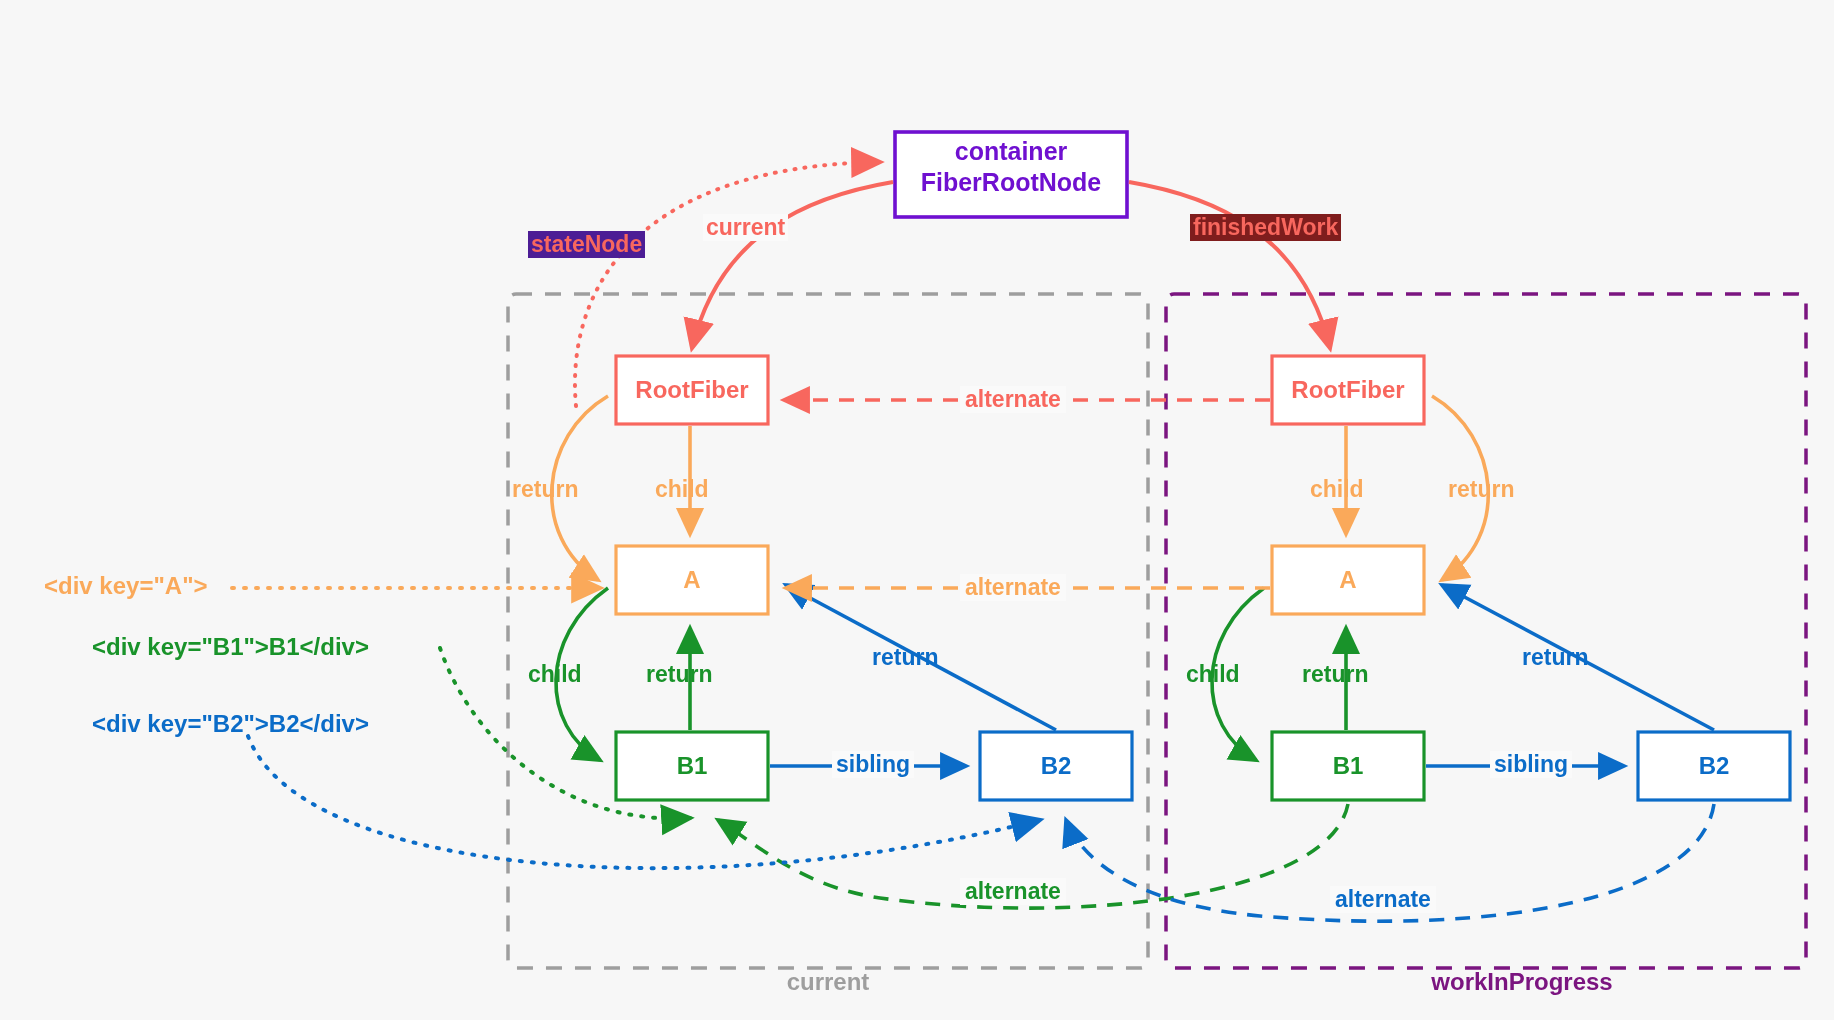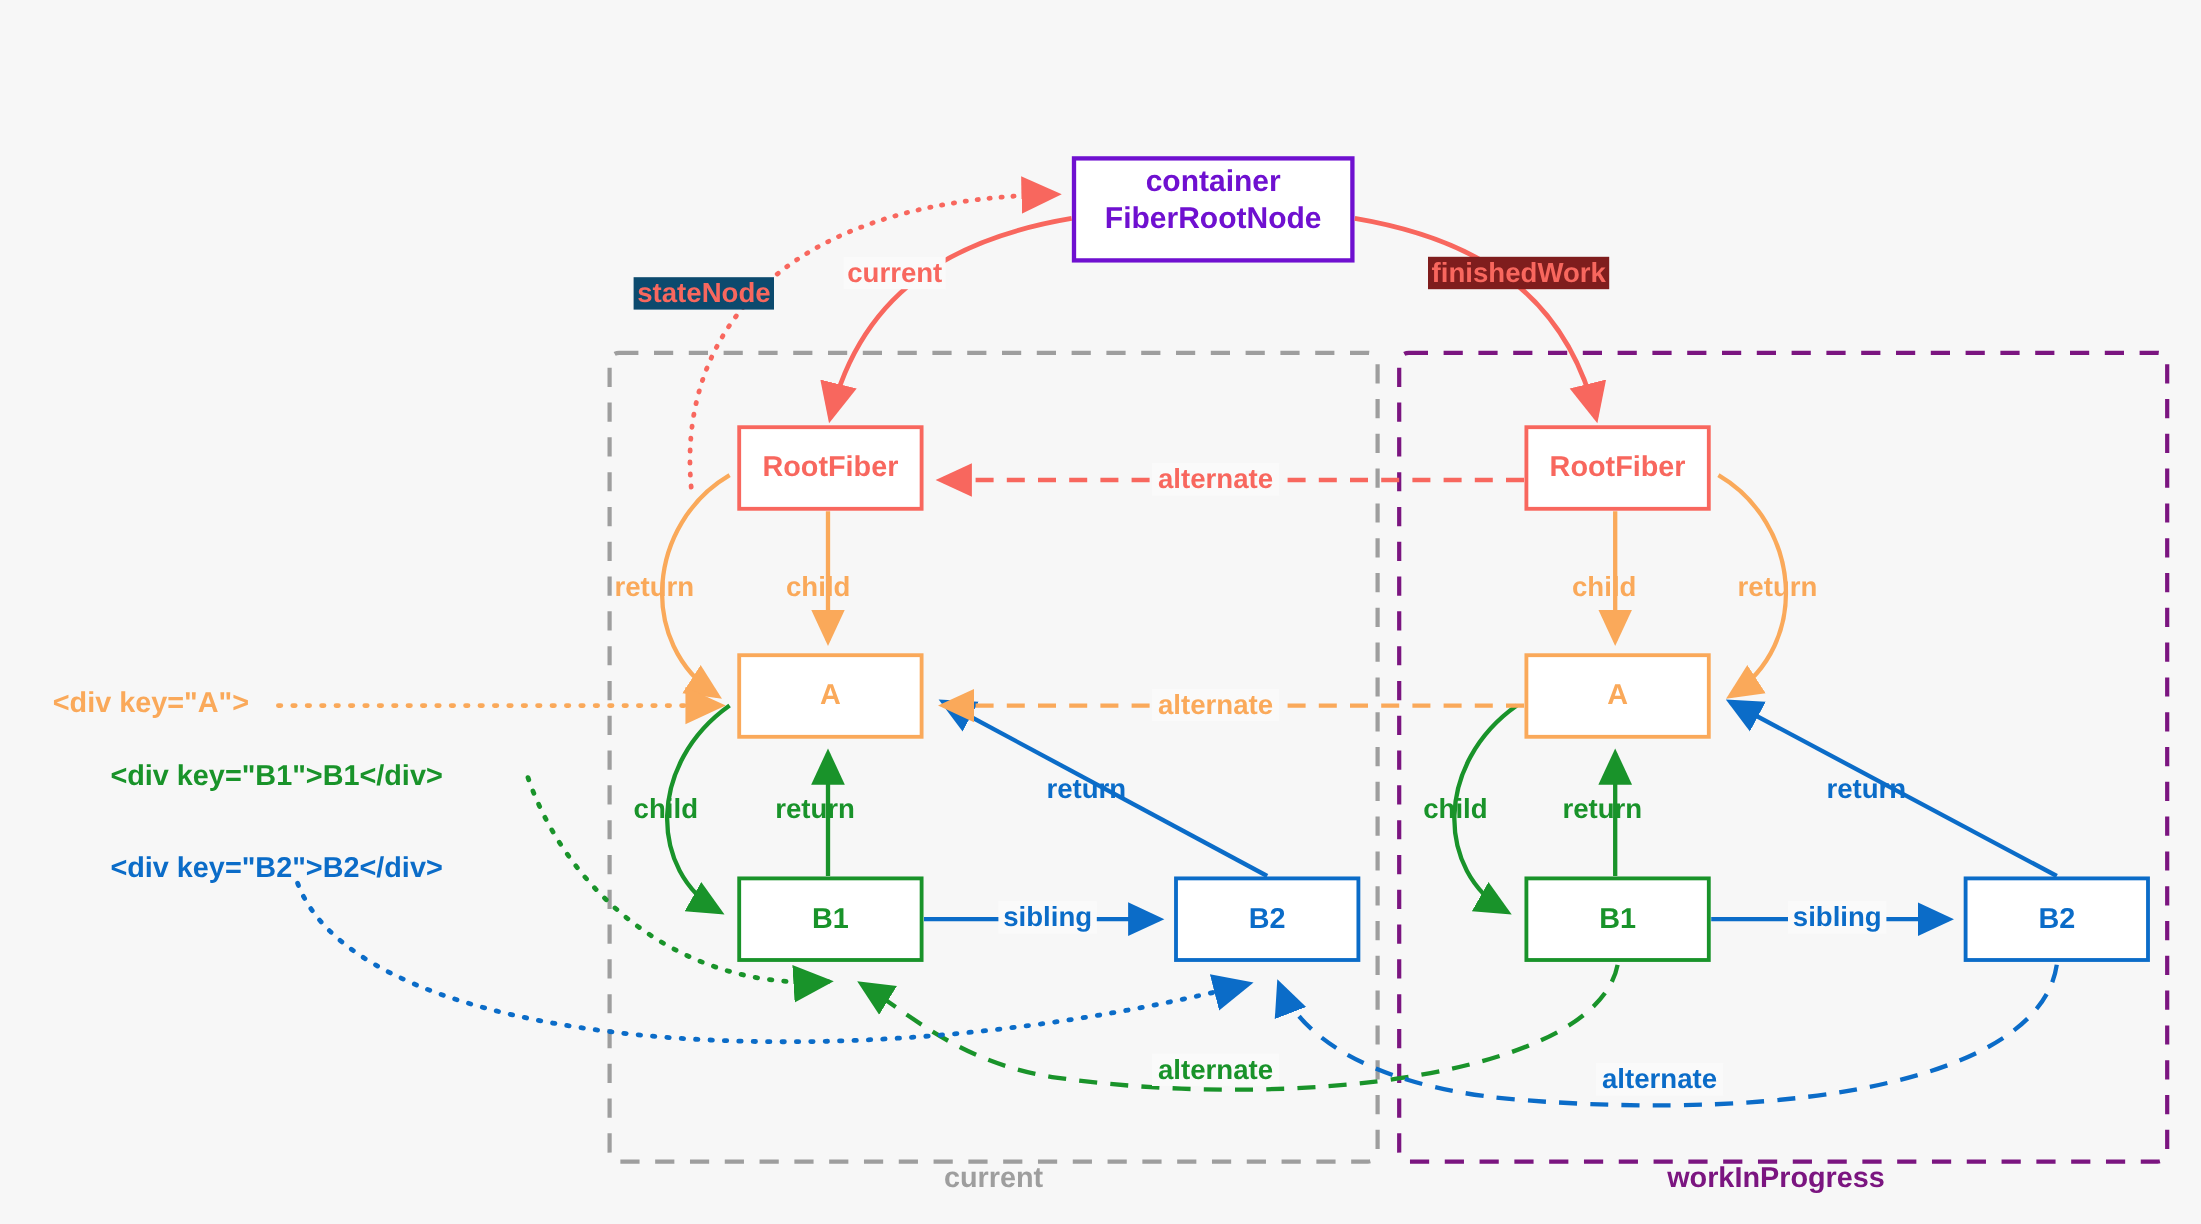--- a/index.html
+++ b/index.html
@@ -118,21 +118,21 @@
     <path d="M232,552 L600,552" fill="none" stroke="#faa95a" stroke-width="4" stroke-dasharray="2 10" stroke-linecap="round" marker-end="url(#arw-orange)"></path>
     <path d="M440,612 C470,700 560,790 690,782" fill="none" stroke="#19932a" stroke-width="4" stroke-dasharray="2 10" stroke-linecap="round" marker-end="url(#arw-green)"></path>
     <path d="M248,700 C300,840 700,870 1040,784" fill="none" stroke="#0b6cc8" stroke-width="4" stroke-dasharray="2 10" stroke-linecap="round" marker-end="url(#arw-blue)"></path>
   </svg>
 
   <div style="position:absolute;left:895px;top:100px;width:232px;text-align:center;color:#6f10d0;font-size:25px;line-height:1.25;" class="node-label">
     <div>container</div>
     <div>FiberRootNode</div>
   </div>
 
-  <div class="edge-label" style="position:absolute;left:528px;top:195px;color:#f8675e;background:#0c4a6e;padding:0 3px;">stateNode</div>
+  <div class="edge-label" style="position:absolute;left:528px;top:195px;color:#f8675e;background:#4c1d95;padding:0 3px;">stateNode</div>
   <div class="edge-label" style="position:absolute;left:703px;top:178px;color:#f8675e;background:#fafafa;padding:0 3px;">current</div>
   <div class="edge-label" style="position:absolute;left:1190px;top:178px;color:#f8675e;background:#7f1d1d;padding:0 3px;">finishedWork</div>
 
   <div class="node-label" style="position:absolute;left:616px;top:340px;width:152px;text-align:center;color:#f8675e;font-size:24px;">RootFiber</div>
   <div class="node-label" style="position:absolute;left:616px;top:530px;width:152px;text-align:center;color:#faa95a;font-size:24px;">A</div>
   <div class="node-label" style="position:absolute;left:616px;top:716px;width:152px;text-align:center;color:#19932a;font-size:24px;">B1</div>
   <div class="node-label" style="position:absolute;left:980px;top:716px;width:152px;text-align:center;color:#0b6cc8;font-size:24px;">B2</div>
 
   <div class="edge-label" style="position:absolute;left:512px;top:440px;color:#faa95a;">return</div>
   <div class="edge-label" style="position:absolute;left:655px;top:440px;color:#faa95a;">child</div>
@@ -158,16 +158,16 @@
   <div class="edge-label" style="position:absolute;left:960px;top:842px;color:#19932a;background:#fafafa;padding:0 5px;">alternate</div>
   <div class="edge-label" style="position:absolute;left:1330px;top:850px;color:#0b6cc8;background:#fafafa;padding:0 5px;">alternate</div>
 
   <div class="code-label" style="position:absolute;left:44px;top:536px;color:#faa95a;white-space:nowrap;">&lt;div key="A"&gt;</div>
   <div class="code-label" style="position:absolute;left:92px;top:597px;color:#19932a;white-space:nowrap;">&lt;div key="B1"&gt;B1&lt;/div&gt;</div>
   <div class="code-label" style="position:absolute;left:92px;top:674px;color:#0b6cc8;white-space:nowrap;">&lt;div key="B2"&gt;B2&lt;/div&gt;</div>
 
   <div class="tree-caption" style="position:absolute;left:668px;top:930px;width:320px;text-align:center;color:#9e9e9e;line-height:1.3;">
     <div>current</div>
   </div>
-  <div class="tree-caption" style="position:absolute;left:1310px;top:930px;width:340px;text-align:center;color:#7b1580;line-height:1.3;">
+  <div class="tree-caption" style="position:absolute;left:1352px;top:930px;width:340px;text-align:center;color:#7b1580;line-height:1.3;">
     <div>workInProgress</div>
   </div>
 </div>
 
 </body></html>

